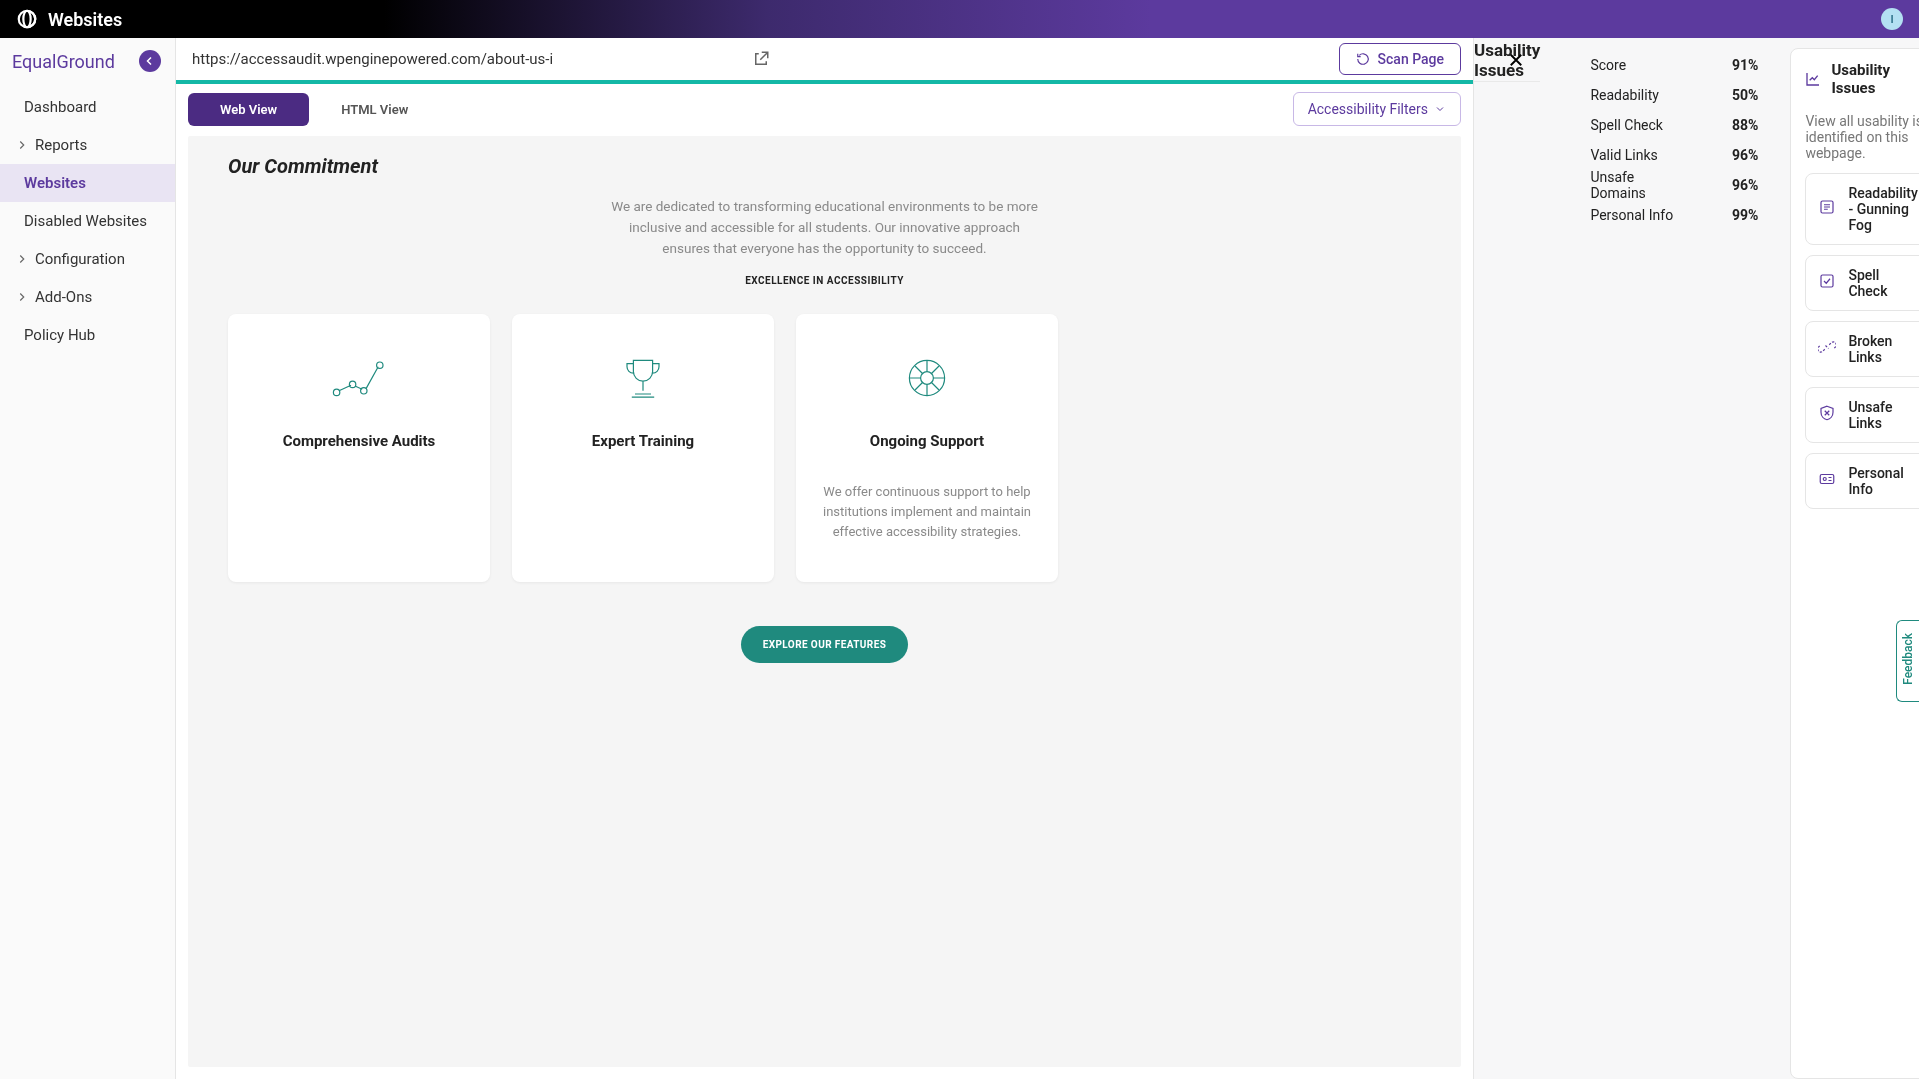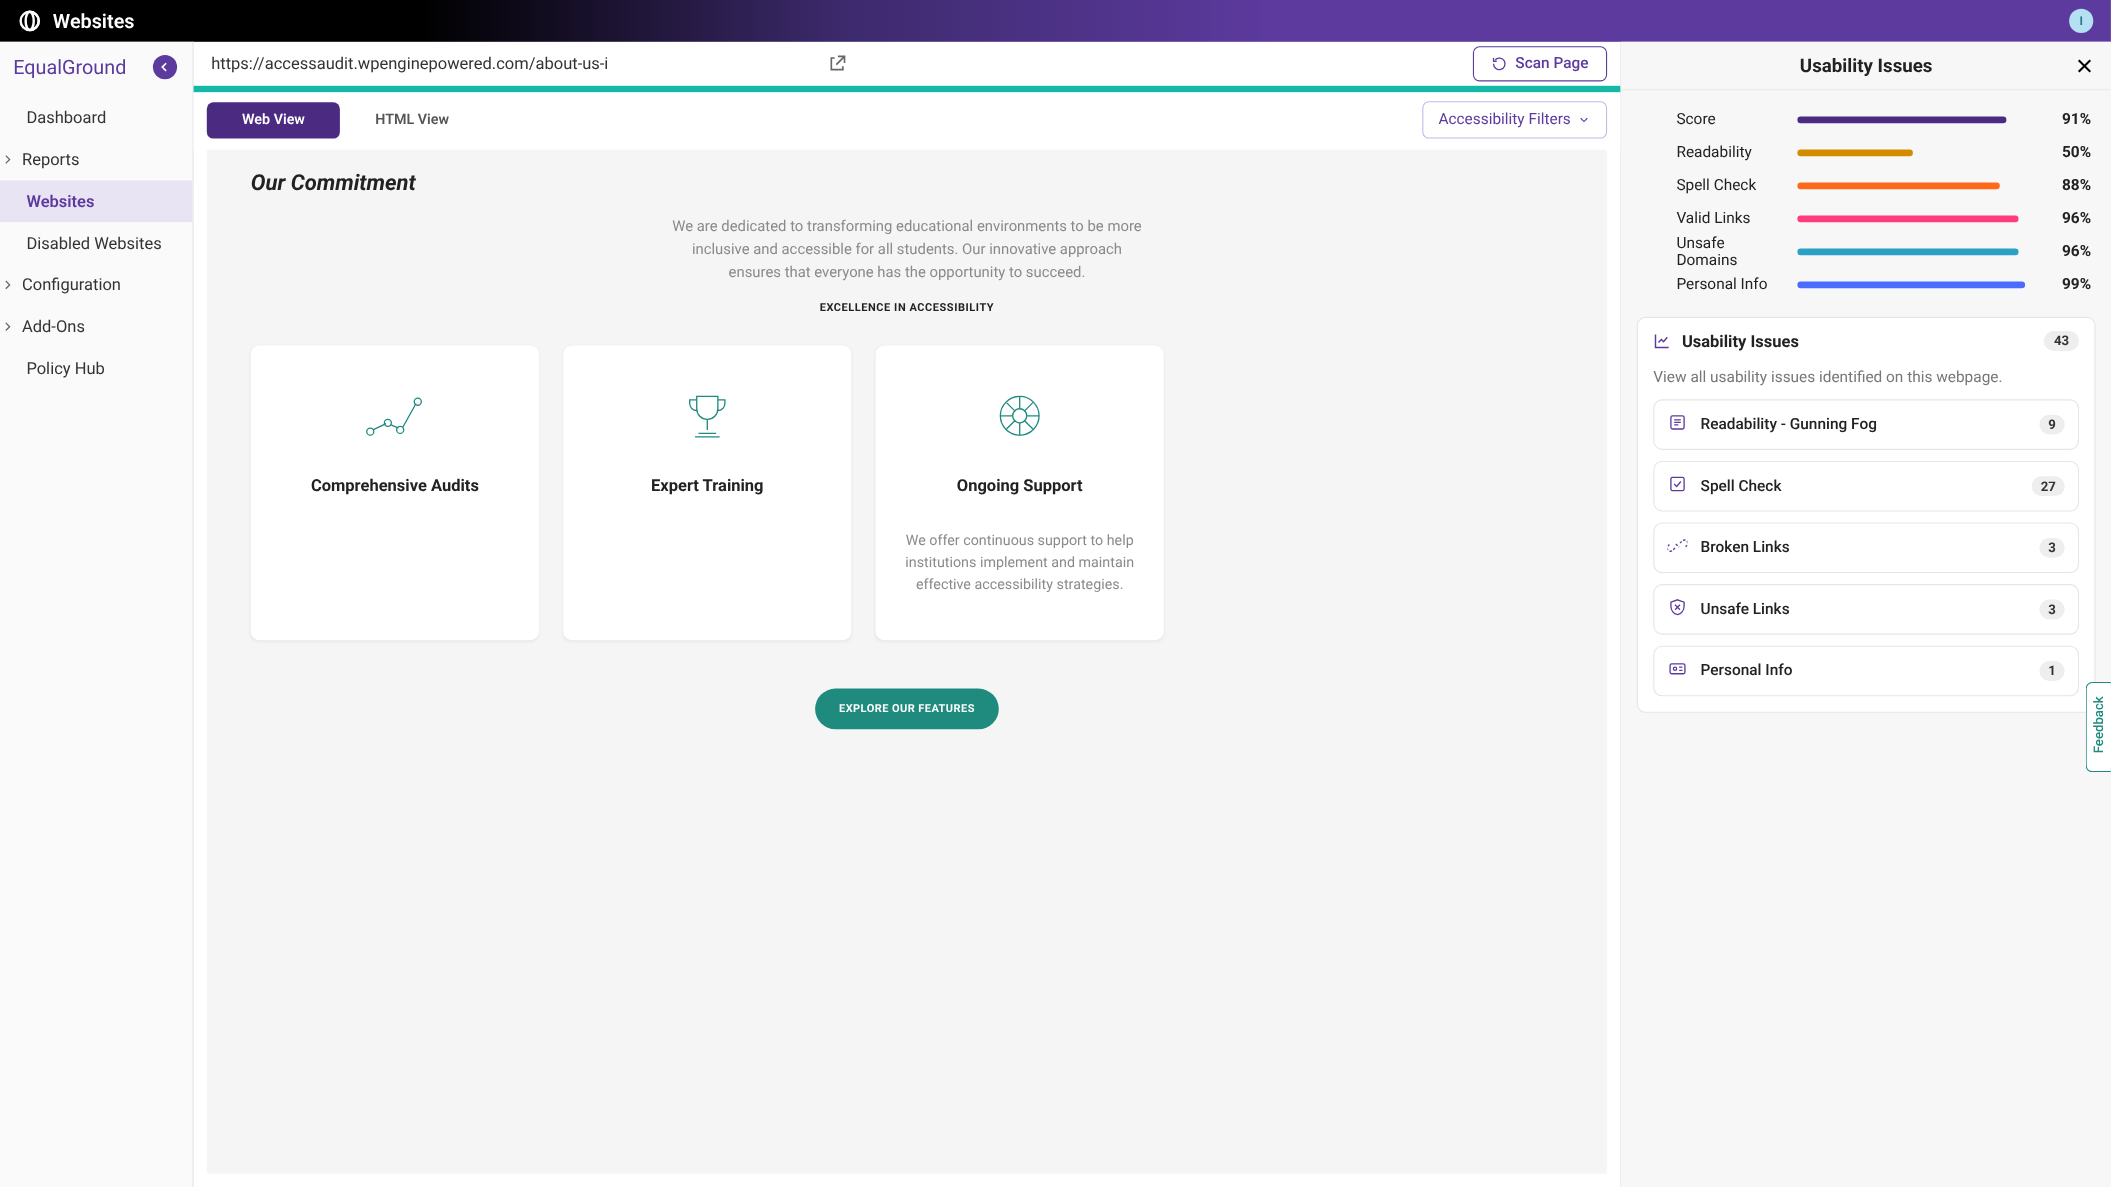--- a/index.html
+++ b/index.html
@@ -17,27 +17,27 @@
 .app-body { display: flex; height: calc(1079px - 38px); }
 
 
 .sidebar { width: 176px; background: #fafafa; border-right: 1px solid #e5e5e5; display: flex; flex-direction: column; }
 .site-header { display: flex; align-items: center; justify-content: space-between; padding: 12px 14px 10px 12px; }
 .site-name { color: #5c3a9e; font-weight: 400; font-size: 18px; }
 .back-btn { width: 22px; height: 22px; border-radius: 50%; background: #5c3a9e; display: flex; align-items: center; justify-content: center; color: #fff; cursor: pointer; }
 .back-btn svg { width: 12px; height: 12px; }
 .nav { list-style: none; padding: 6px 0; }
 .nav li { padding: 10px 12px 10px 24px; font-size: 15px; color: #333; cursor: pointer; display: flex; align-items: center; gap: 6px; }
-.nav li.has-chev { padding-left: 0; align-items: center; }
+.nav li.has-chev { padding-left: 15px; align-items: center; }
 .nav li.active { background: #e9e4f3; color: #5c3a9e; font-weight: 600; }
 .chev { width: 14px; height: 14px; flex-shrink: 0; }
 
 
 .main { flex: 1; display: flex; flex-direction: column; border-right: 1px solid #e5e5e5; min-width: 0; }
-.url-bar { height: 46px; display: flex; align-items: center; padding: 0 12px; gap: 12px; border-bottom: 6px solid #14b8a6; }
+.url-bar { height: 46px; display: flex; align-items: center; padding: 0 12px; gap: 12px; border-bottom: 4px solid #14b8a6; }
 .url-input { flex: 1; font-size: 15px; color: #333; border: none; outline: none; padding: 6px 4px; background: transparent; }
 .open-ext { width: 24px; height: 24px; display: flex; align-items: center; justify-content: center; cursor: pointer; color: #666; }
 .scan-btn { border: 1px solid #5c3a9e; color: #5c3a9e; background: #fff; padding: 7px 16px; border-radius: 6px; font-size: 14px; font-weight: 500; cursor: pointer; display: flex; align-items: center; gap: 8px; }
 .scan-btn svg { width: 14px; height: 14px; }
 
 .view-bar { display: flex; align-items: center; justify-content: space-between; padding: 8px 12px 10px 12px; background: #fff; }
 .view-tabs { display: flex; }
 .view-tab { padding: 9px 32px; font-size: 13px; font-weight: 600; cursor: pointer; border-radius: 6px; color: #555; }
 .view-tab.active { background: #4b2b82; color: #fff; }
 .filters-btn { border: 1px solid #c8b8e6; color: #5c3a9e; background: #fff; padding: 8px 14px; border-radius: 6px; font-size: 14px; cursor: pointer; display: flex; align-items: center; gap: 6px; }
@@ -53,21 +53,21 @@
 .cards { display: flex; gap: 22px; margin-top: 28px; }
 .card { background: #fff; border-radius: 8px; padding: 34px 26px 40px; flex: 0 0 262px; text-align: center; box-shadow: 0 1px 3px rgba(0,0,0,0.06); }
 .card:last-child { flex: 0 0 262px; }
 .card-icon { height: 60px; display: flex; align-items: center; justify-content: center; margin-bottom: 24px; }
 .card-icon svg { width: 64px; height: 60px; stroke: #1f8a7e; fill: none; stroke-width: 1.5; }
 .card-title { font-size: 15px; font-weight: 700; color: #222; margin-bottom: 32px; }
 .card-desc { font-size: 13px; color: #8a8a8a; line-height: 1.55; }
 .explore-btn { display: block; margin: 44px auto 0; background: #1f8a7e; color: #fff; border: none; padding: 13px 22px; border-radius: 999px; font-size: 10px; font-weight: 700; letter-spacing: 0.4px; cursor: pointer; }
 
 
-.panel { width: 445px; background: #f7f7f8; display: flex; flex-direction: column; padding: 0; }
+.panel { width: 445px; background: #f7f7f8; display: flex; padding: 0; }
 .panel-header { display: flex; align-items: center; justify-content: center; position: relative; height: 44px; border-bottom: 1px solid #e9e9e9; }
 .panel-title { font-size: 17px; font-weight: 700; color: #222; }
 .close-btn { position: absolute; right: 12px; top: 10px; width: 24px; height: 24px; cursor: pointer; display: flex; align-items: center; justify-content: center; }
 .close-btn svg { width: 18px; height: 18px; }
 
 .metrics { padding: 12px 18px 4px; }
 .metric-row { display: flex; align-items: center; gap: 14px; height: 30px; }
 .metric-label { width: 96px; font-size: 14px; color: #222; flex-shrink: 0; margin-left: 32px; }
 .metric-bar-wrap { flex: 1; height: 6px; background: transparent; position: relative; }
 .metric-bar { height: 6px; border-radius: 999px; }

